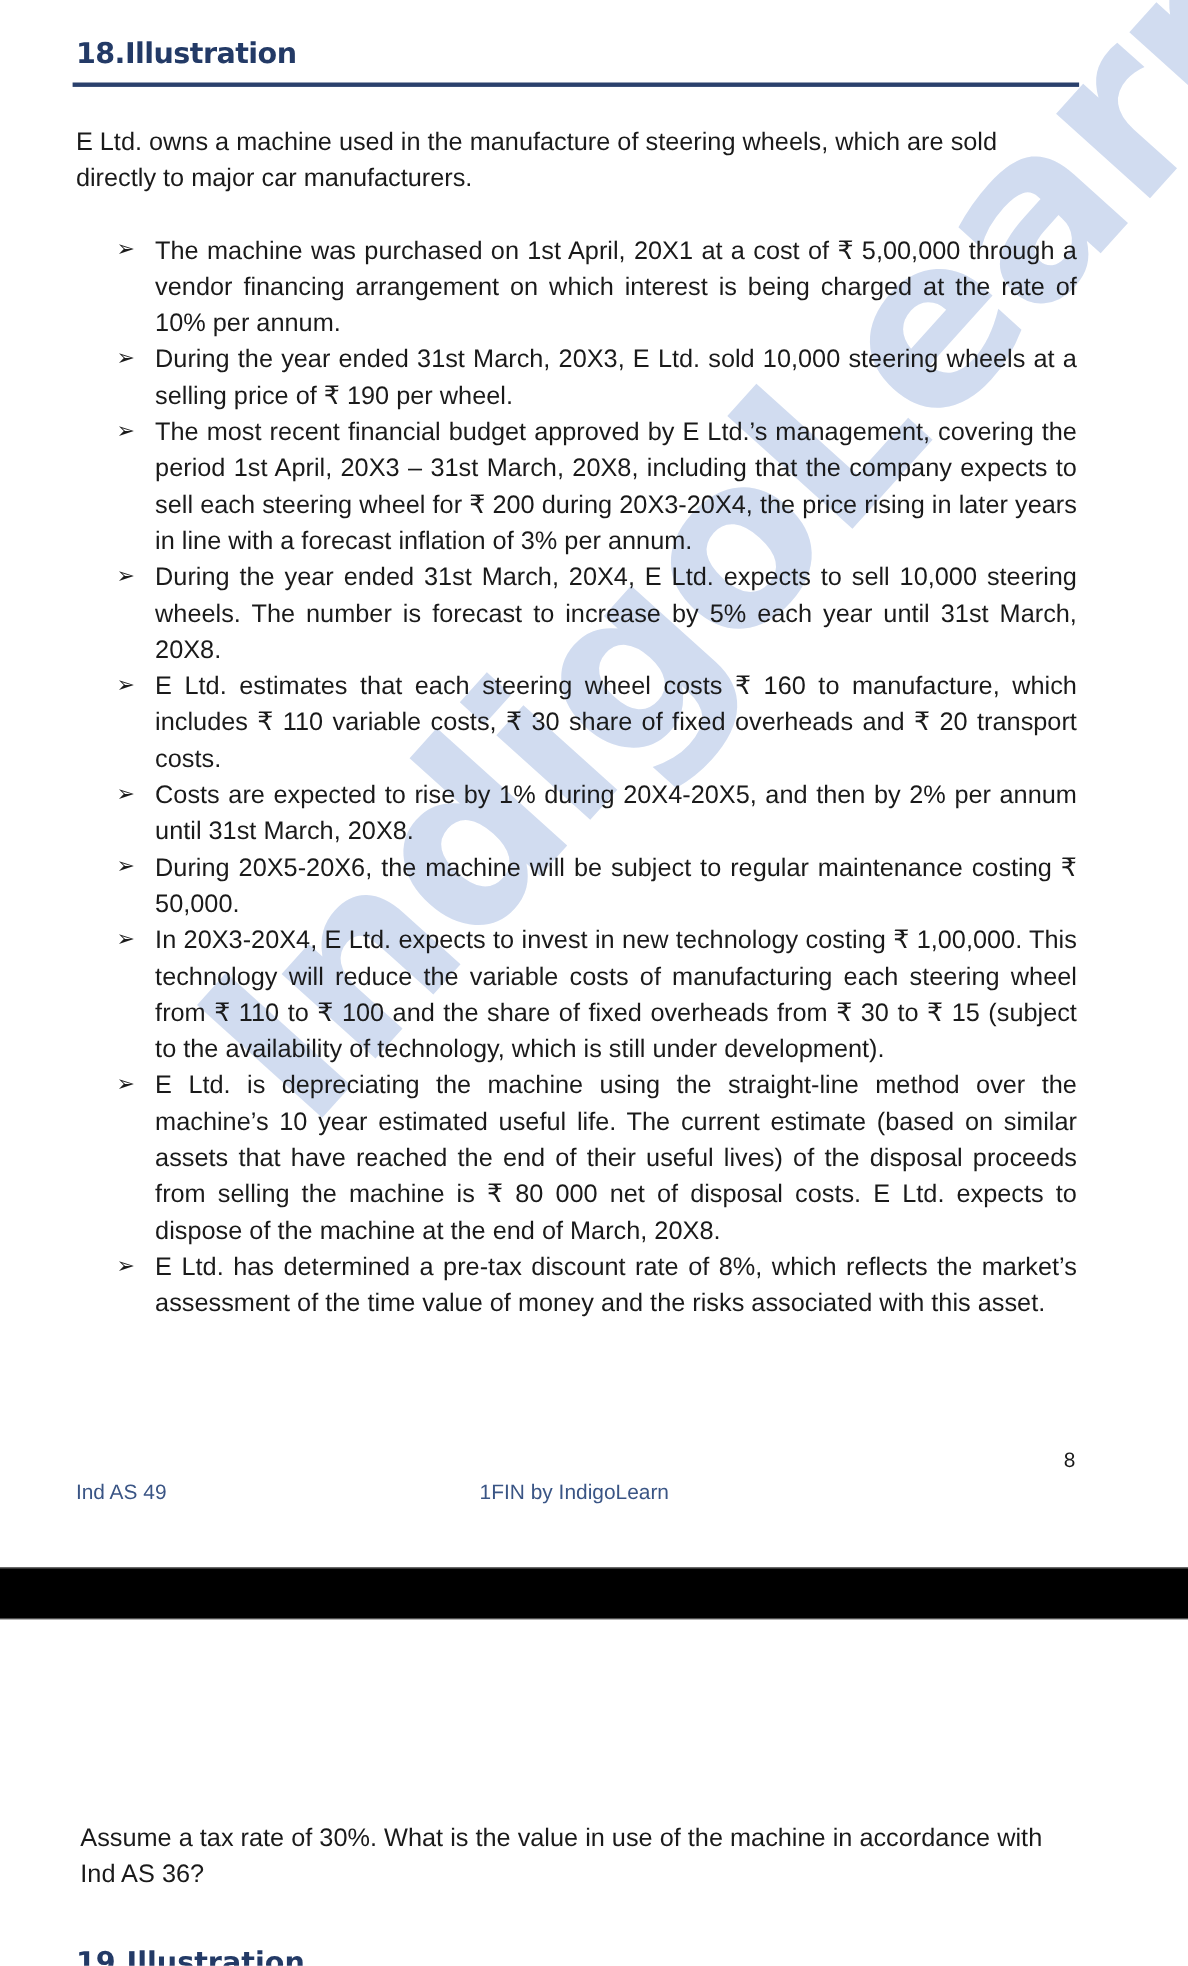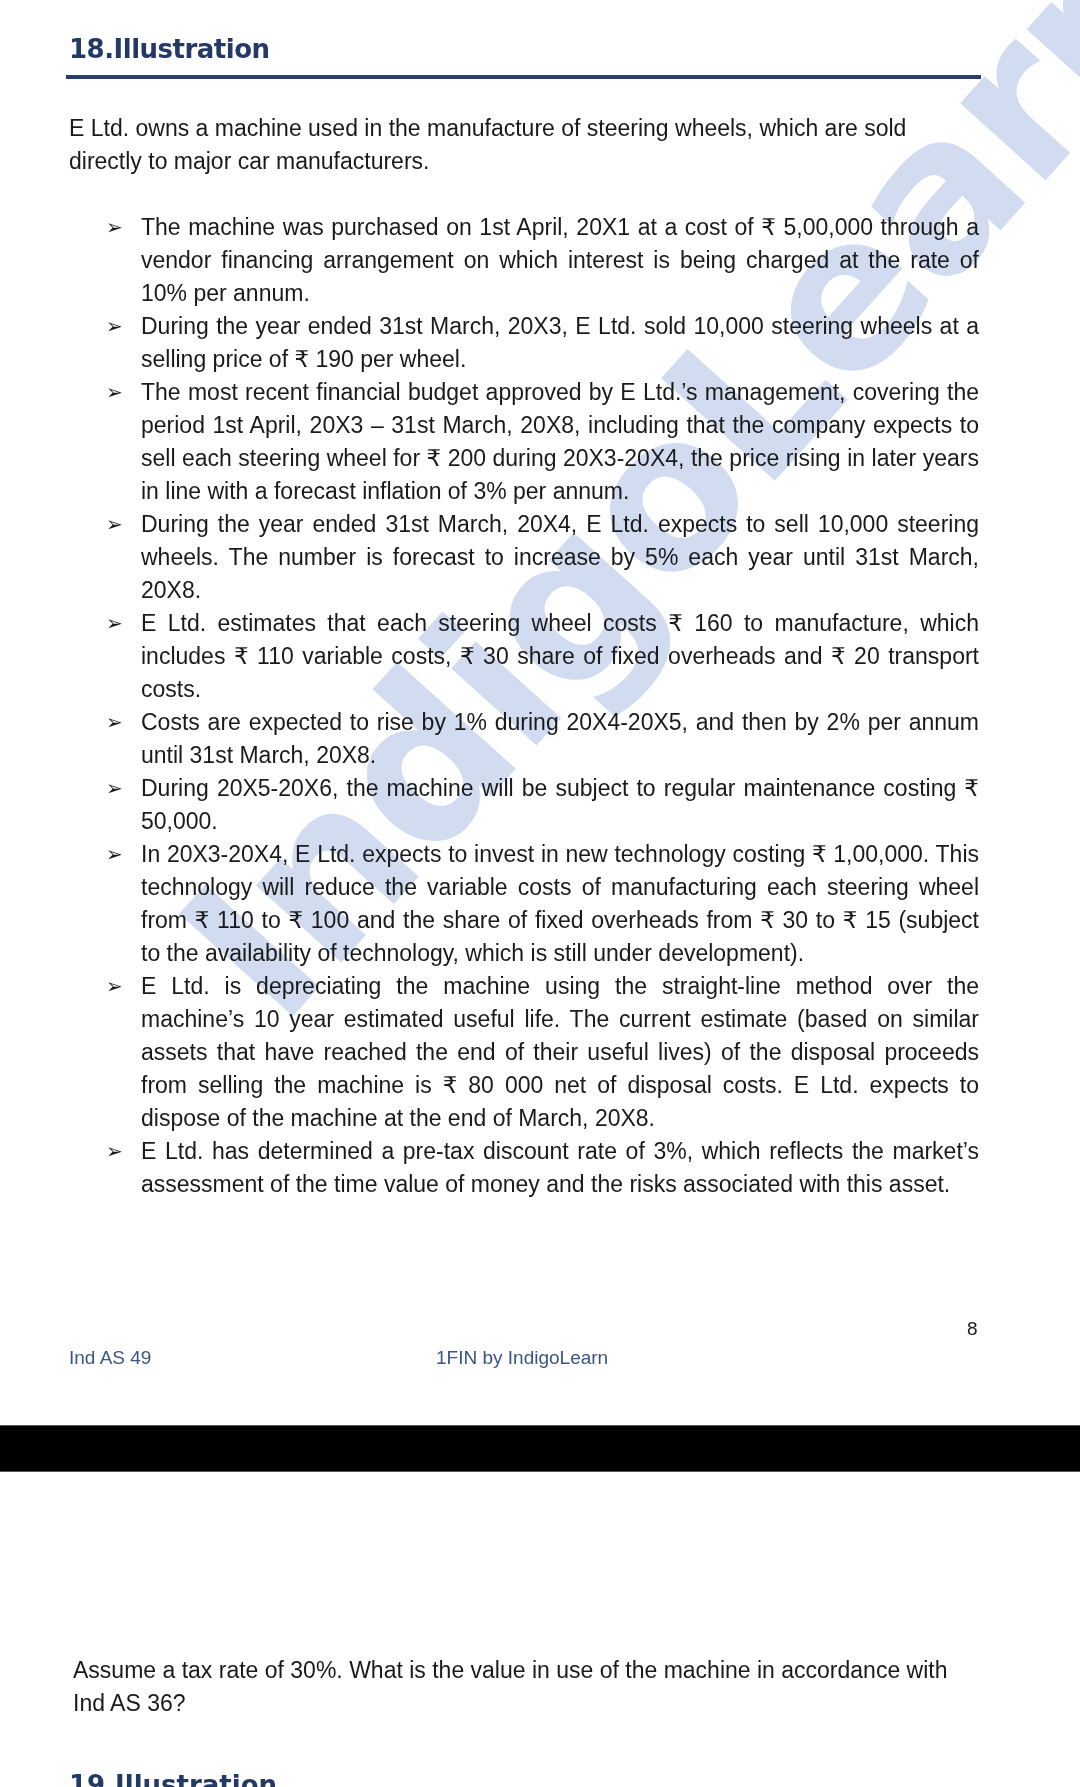--- a/index.html
+++ b/index.html
@@ -41,21 +41,21 @@
   <ul class="bullets">
     <li><span class="arrow">➢</span><span>The machine was purchased on 1st April, 20X1 at a cost of ₹ 5,00,000 through a vendor financing arrangement on which interest is being charged at the rate of 10% per annum.</span></li>
     <li><span class="arrow">➢</span><span>During the year ended 31st March, 20X3, E Ltd. sold 10,000 steering wheels at a selling price of ₹ 190 per wheel.</span></li>
     <li><span class="arrow">➢</span><span>The most recent financial budget approved by E Ltd.’s management, covering the period 1st April, 20X3 – 31st March, 20X8, including that the company expects to sell each steering wheel for ₹ 200 during 20X3-20X4, the price rising in later years in line with a forecast inflation of 3% per annum.</span></li>
     <li><span class="arrow">➢</span><span>During the year ended 31st March, 20X4, E Ltd. expects to sell 10,000 steering wheels. The number is forecast to increase by 5% each year until 31st March, 20X8.</span></li>
     <li><span class="arrow">➢</span><span>E Ltd. estimates that each steering wheel costs ₹ 160 to manufacture, which includes ₹ 110 variable costs, ₹ 30 share of fixed overheads and ₹ 20 transport costs.</span></li>
     <li><span class="arrow">➢</span><span>Costs are expected to rise by 1% during 20X4-20X5, and then by 2% per annum until 31st March, 20X8.</span></li>
     <li><span class="arrow">➢</span><span>During 20X5-20X6, the machine will be subject to regular maintenance costing ₹ 50,000.</span></li>
     <li><span class="arrow">➢</span><span>In 20X3-20X4, E Ltd. expects to invest in new technology costing ₹ 1,00,000. This technology will reduce the variable costs of manufacturing each steering wheel from ₹ 110 to ₹ 100 and the share of fixed overheads from ₹ 30 to ₹ 15 (subject to the availability of technology, which is still under development).</span></li>
     <li><span class="arrow">➢</span><span>E Ltd. is depreciating the machine using the straight-line method over the machine’s 10 year estimated useful life. The current estimate (based on similar assets that have reached the end of their useful lives) of the disposal proceeds from selling the machine is ₹ 80 000 net of disposal costs. E Ltd. expects to dispose of the machine at the end of March, 20X8.</span></li>
-    <li><span class="arrow">➢</span><span>E Ltd. has determined a pre-tax discount rate of 3%, which reflects the market’s assessment of the time value of money and the risks associated with this asset.</span></li>
+    <li><span class="arrow">➢</span><span>E Ltd. has determined a pre-tax discount rate of 8%, which reflects the market’s assessment of the time value of money and the risks associated with this asset.</span></li>
   </ul>
 
   <div class="page-number">8</div>
   <div class="footer-left">Ind AS 49</div>
   <div class="footer-center">1FIN by IndigoLearn</div>
 
   <div class="black-bar"></div>
 
   <p class="question" style="margin:4px;">Assume a tax rate of 30%. What is the value in use of the machine in accordance with Ind AS 36?</p>
 

